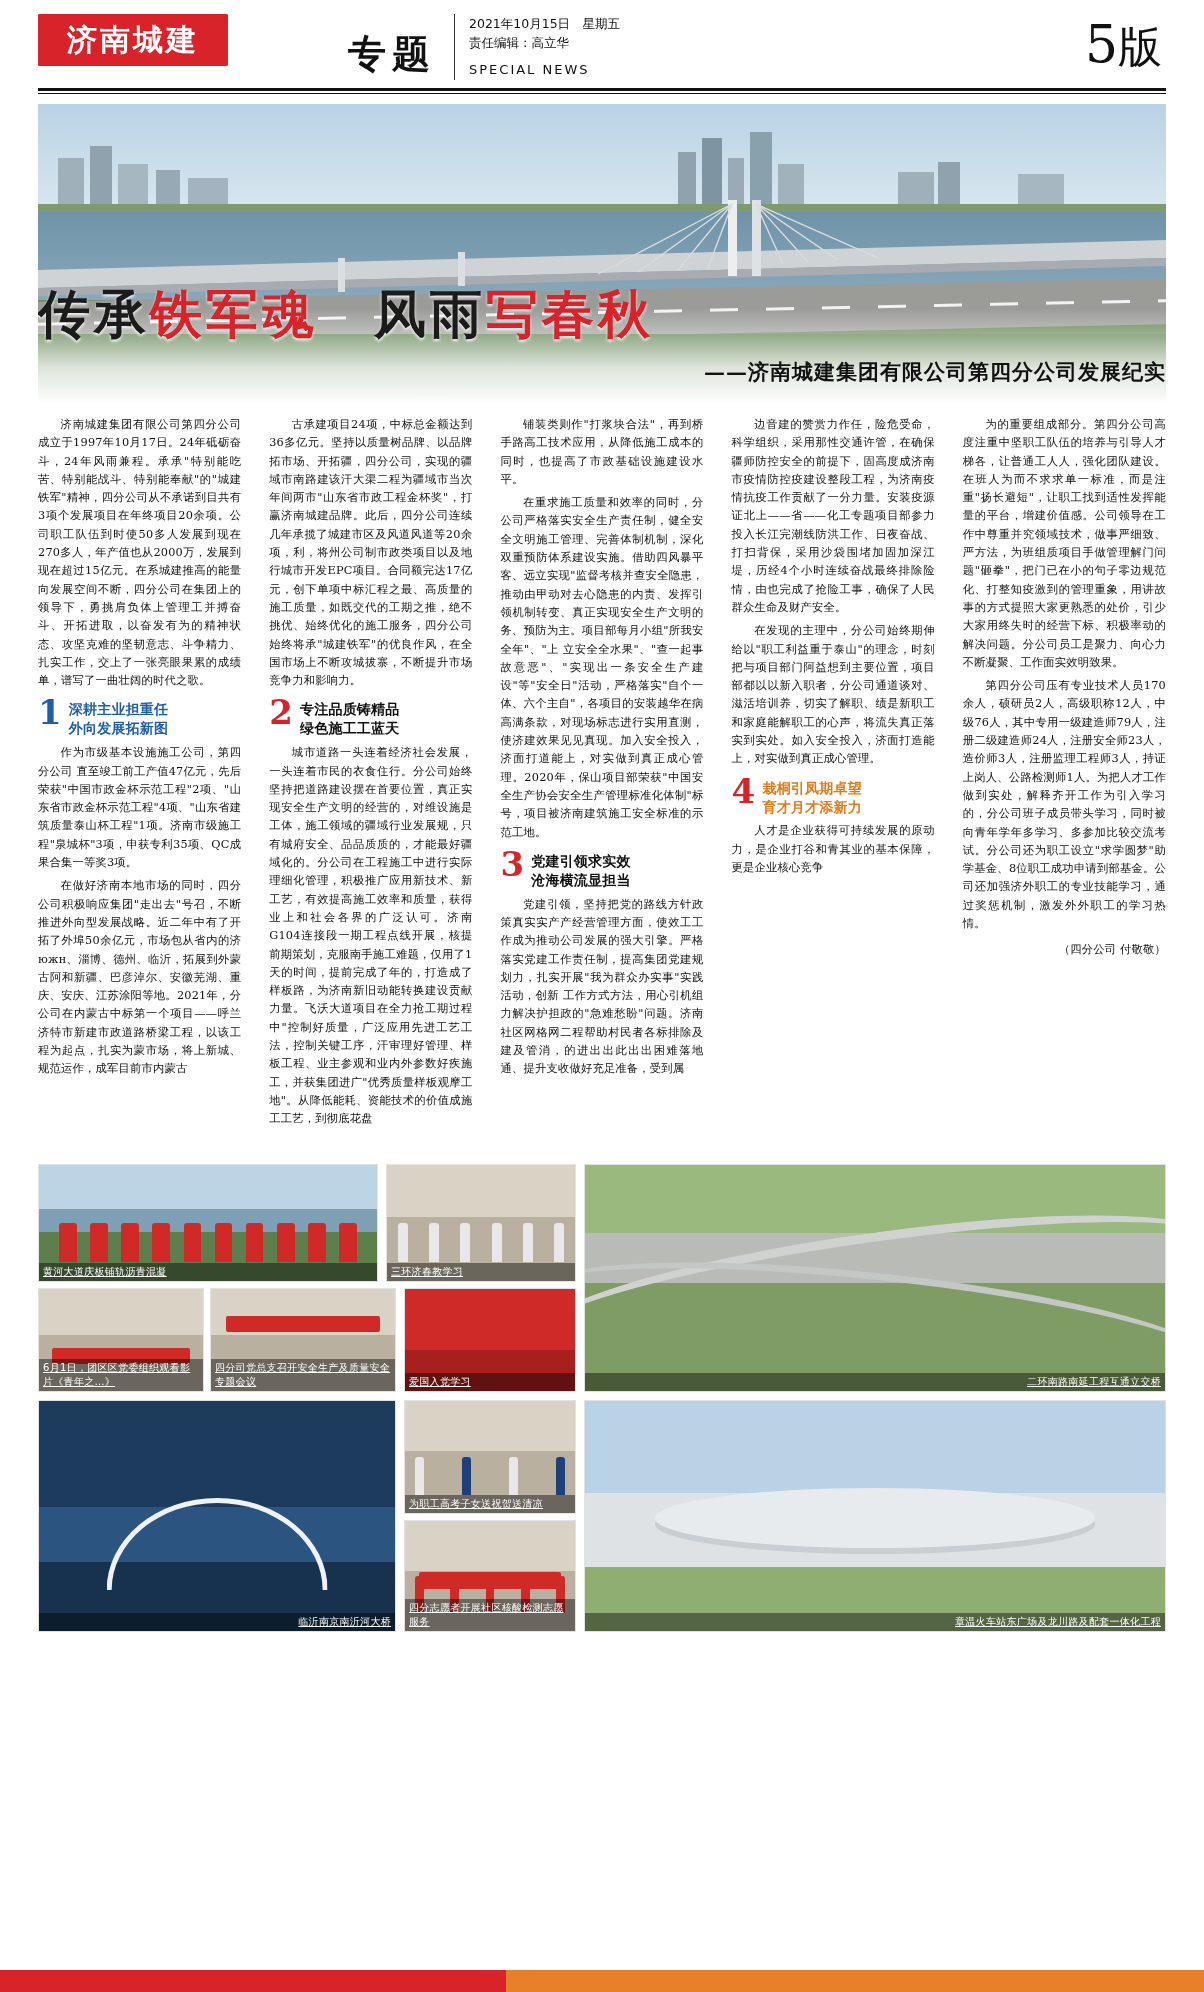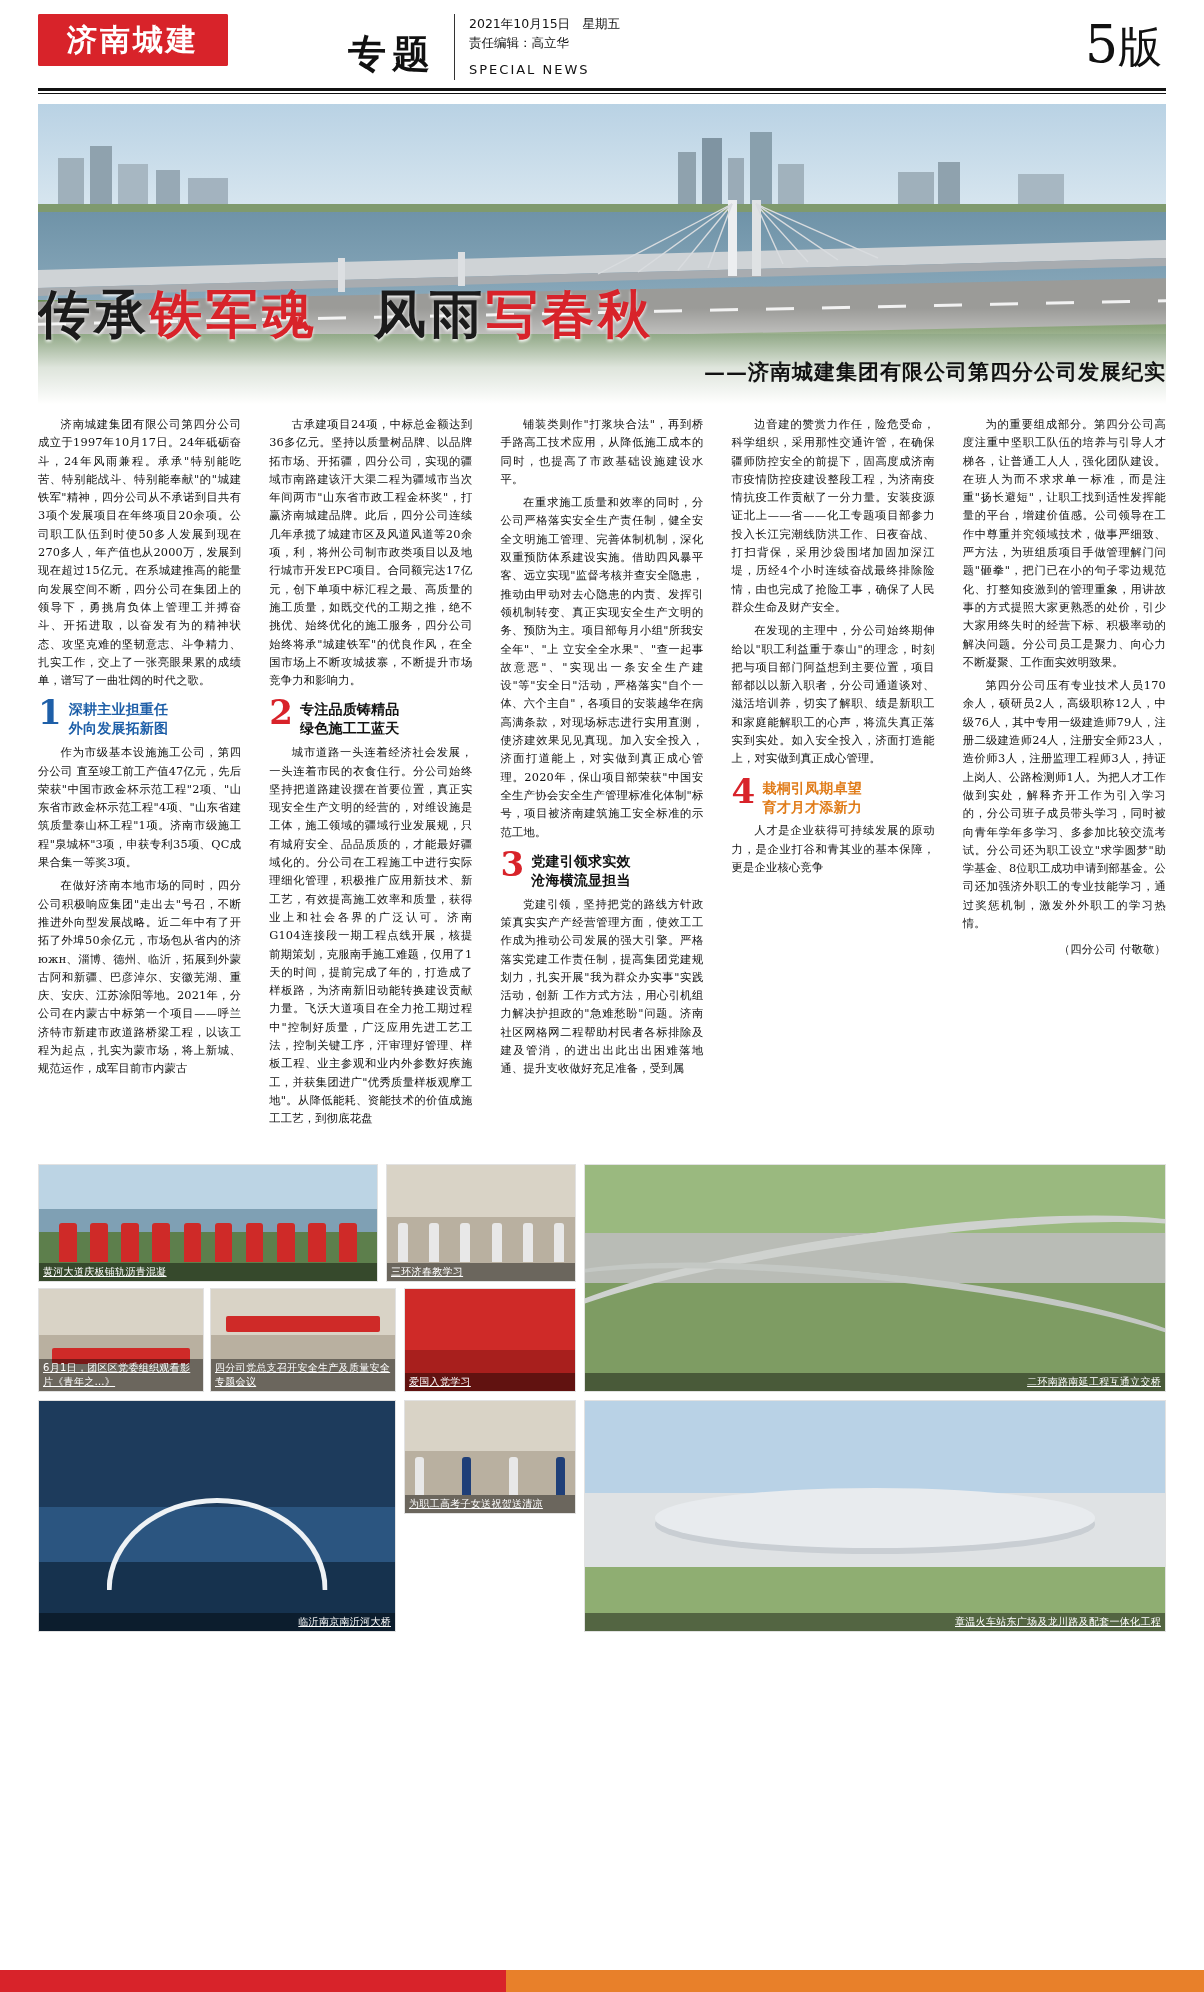--- a/index.html
+++ b/index.html
@@ -323,20 +323,33 @@
         <div class="people-row">
           <div class="person w"></div>
             <div class="person b"></div>
             <div class="person w"></div>
             <div class="person b"></div>
         </div>
       </div>
       <div class="cap">为职工高考子女送祝贺送清凉</div>
     </div>
 
+    <div class="ph" style="left:366px;top:356px;width:172px;height:112px">
+      <div class="sceneIndoor">
+        <div class="banner" style="bottom:38%"></div>
+        <div class="people-row">
+          <div class="person"></div>
+            <div class="person"></div>
+            <div class="person"></div>
+            <div class="person"></div>
+            <div class="person"></div>
+        </div>
+      </div>
+      <div class="cap">四分志愿者开展社区核酸检测志愿服务</div>
+    </div>
 
     <div class="ph" style="left:546px;top:236px;width:582px;height:232px">
       <div class="sceneBuild">
         <div class="oval"></div>
       </div>
       <div class="cap right">章温火车站东广场及龙川路及配套一体化工程</div>
     </div>
 
   </div>
 

